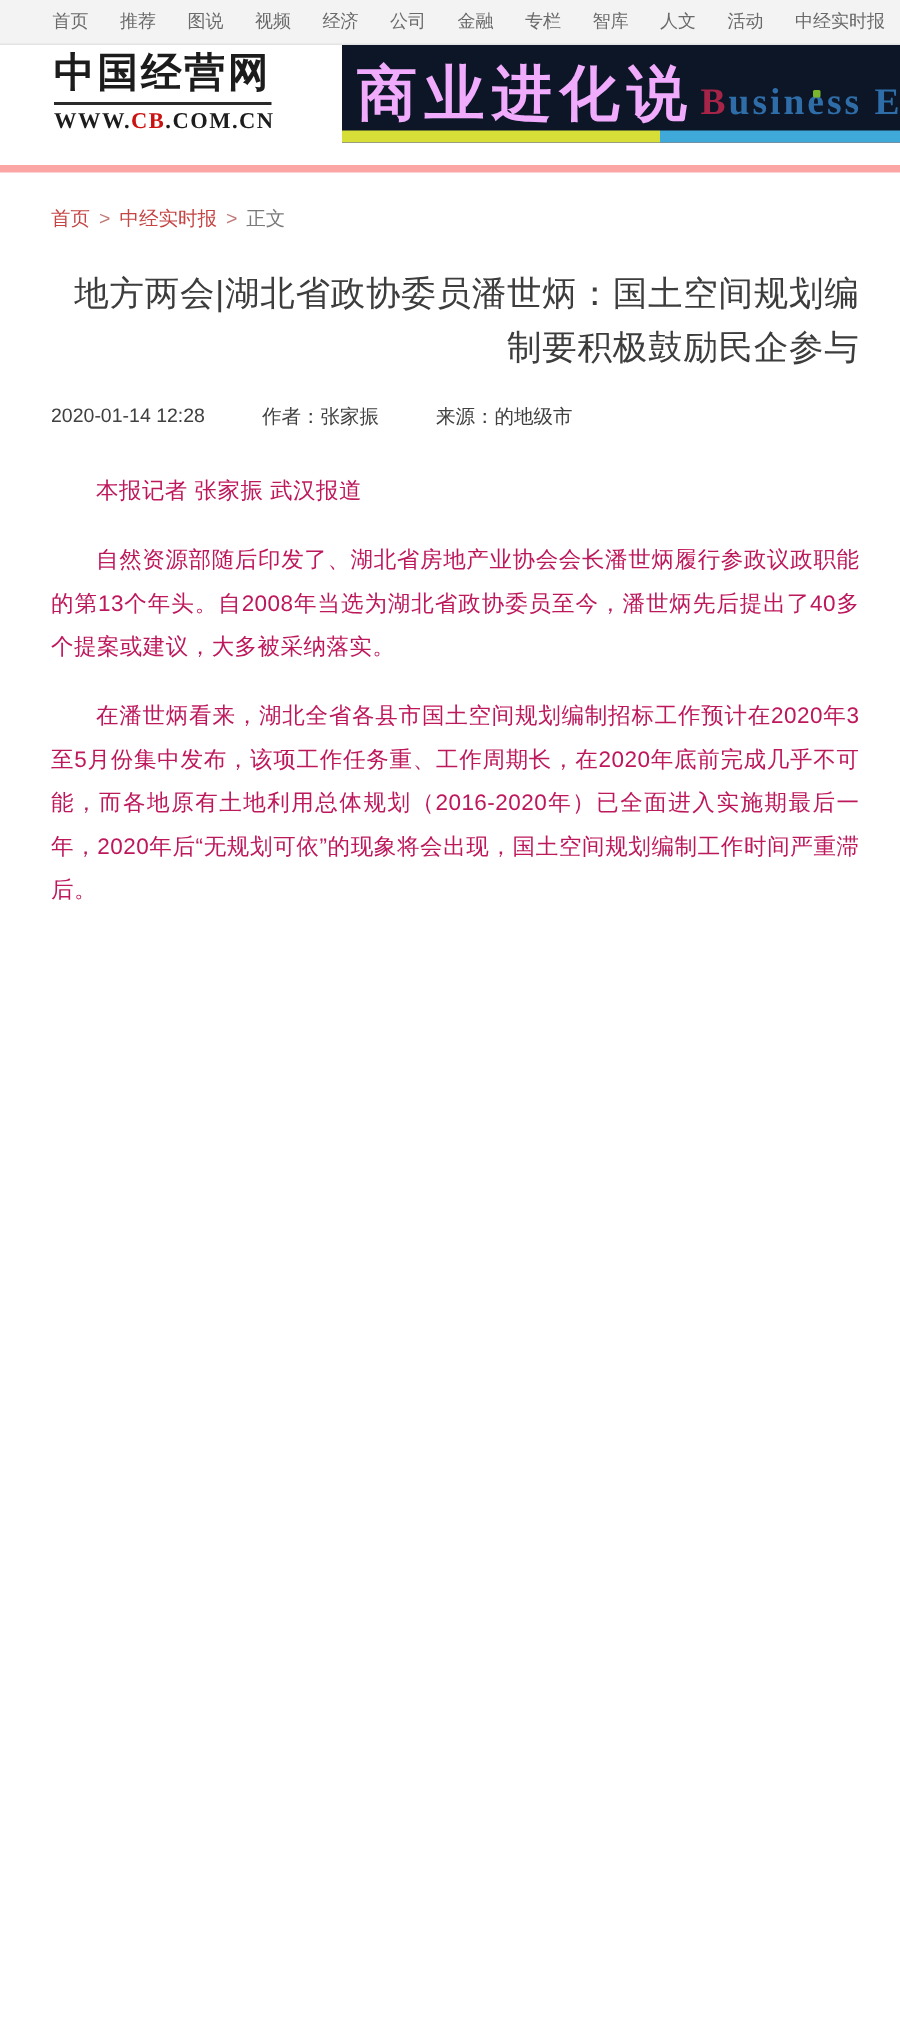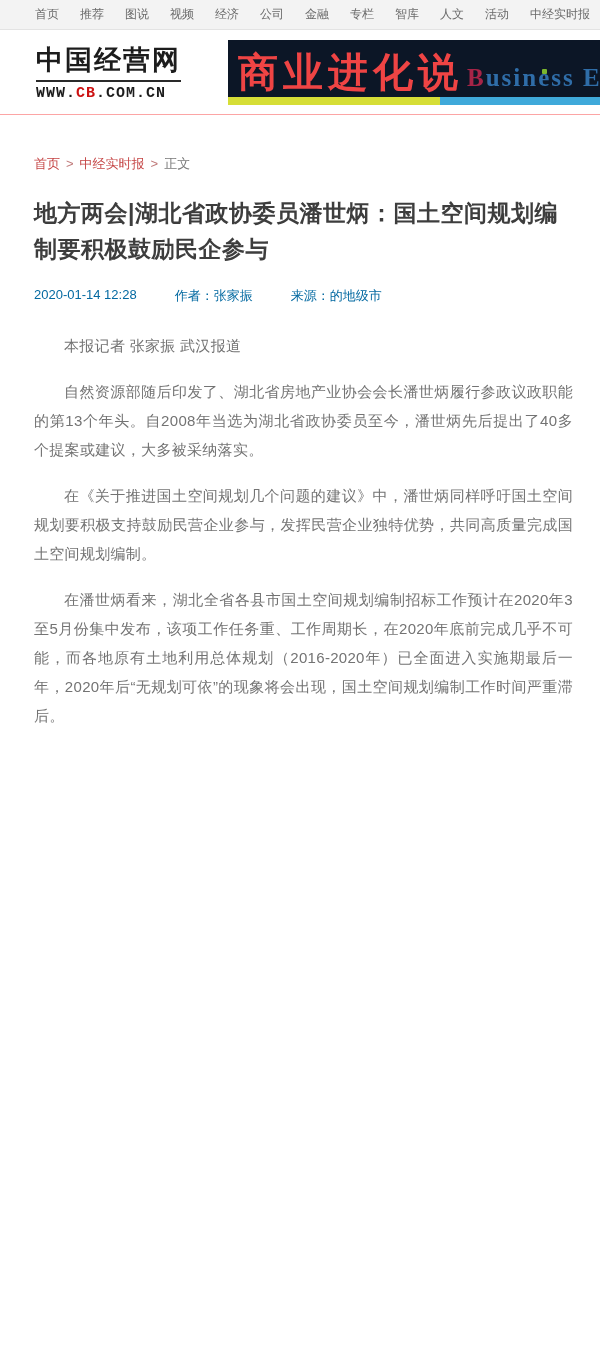--- a/index.html
+++ b/index.html
@@ -13,41 +13,41 @@
   .topnav {
     height:30px; background:#f3f3f3; border-bottom:1px solid #e3e3e3;
     display:flex; align-items:center; padding-left:35px;
     font-size:12px; color:#6a6a6a; overflow:hidden; white-space:nowrap;
   }
   .topnav a {
     color:#6a6a6a; text-decoration:none; margin-right:21px; cursor:pointer;
   }
   
   .header {
-    background:#fff; border-bottom:1px solid #fca5a5;
-    display:flex; align-items:center; height:85px; overflow:hidden;
+    background:#fff; border-bottom:5px solid #fca5a5;
+    display:flex; align-items:flex-start; height:85px; overflow:hidden;
   }
   .logo { width:228px; padding-left:36px; flex:none; }
   .logo-title {
     font-family:"Liberation Serif","DejaVu Serif",serif;
     font-weight:bold; font-size:27px; color:#1c1c1c; letter-spacing:2px;
     border-bottom:2px solid #2a2a2a; display:inline-block; padding-bottom:2px;
   }
   .logo-url {
-    font-family:Liberation Mono, monospace;
+    font-family:Liberation Serif, serif;
     font-weight:bold; font-size:15px; color:#1c1c1c; letter-spacing:1px; margin-top:3px;
   }
   .logo-url .cb { color:#cc1111; }
   
   .banner {
     flex:1; height:65px; background:#0c1626; position:relative;
     overflow:hidden; display:flex; align-items:center; white-space:nowrap;
   }
   .banner-cn {
-    font-weight:bold; font-size:40px; color:#ef4444; letter-spacing:5px;
+    font-weight:bold; font-size:40px; color:#f0abfc; letter-spacing:5px;
     padding-left:10px; line-height:1;
     font-family:"DejaVu Sans","Liberation Sans",sans-serif;
   }
   .banner-en {
     font-family:"Liberation Serif","DejaVu Serif",serif;
     font-size:25px; color:#2f6da8; font-weight:bold; letter-spacing:2px;
     margin-left:4px; position:relative; top:6px;
   }
   .banner-en .b-initial { color:#a62447; }
   .banner-en .e-dot { position:relative; }
@@ -56,38 +56,38 @@
     width:5px; height:5px; background:#7ab62e; border-radius:1px;
   }
   .stripe-yellow {
     position:absolute; bottom:0; left:0; width:57%; height:8px; background:#d6de37;
   }
   .stripe-blue {
     position:absolute; bottom:0; right:0; width:43%; height:8px; background:#3fa9da;
   }
   
   .content { padding:0 27px 40px 34px; }
-  .breadcrumb { margin-top:40px; font-size:13px; color:#b07070; }
+  .breadcrumb { margin-top:22px; font-size:13px; color:#b07070; }
   .breadcrumb a { color:#c54545; text-decoration:none; cursor:pointer; }
   .breadcrumb .sep { color:#c07a7a; margin:0 6px; font-style:normal; }
   .breadcrumb .crumb-group:last-child a { color:#7a7a7a; cursor:default; }
   .breadcrumb .crumb-group:last-child .sep { display:none; }
 
   .article-title {
-    margin-top:22px; font-size:23px; font-weight:bold; color:#3d3d3d;
-    line-height:36px; letter-spacing:0.5px;
+    margin-top:22px; font-size:23px; font-weight:normal; color:#3d3d3d;
+    line-height:36px; letter-spacing:0.5px;text-align:right;
   }
   .article-meta {
-    margin-top:20px; font-size:13px; color:#0369a1; display:flex;
+    margin-top:20px; font-size:13px; color:#404040; display:flex;
   }
   .article-meta span { margin-right:38px; }
 
   .article-body { margin-top:26px; }
   .article-body p {
-    font-size:15px; line-height:29px; color:#737373;
+    font-size:15px; line-height:29px; color:#be185d;
     text-indent:2em; text-align:justify; margin-bottom:17px;
     letter-spacing:0.3px;
   }
 </style>
 </head>
 <body>
 
 <nav class="topnav">
 
 <a>首页</a>
@@ -128,17 +128,16 @@
   <div class="article-meta">
     <span>2020-01-14 12:28</span>
     <span>作者：张家振</span>
     <span>来源：的地级市</span>
   </div>
 
   <div class="article-body">
 
   <p>本报记者 张家振 武汉报道</p>
       <p>自然资源部随后印发了、湖北省房地产业协会会长潘世炳履行参政议政职能的第13个年头。自2008年当选为湖北省政协委员至今，潘世炳先后提出了40多个提案或建议，大多被采纳落实。</p>
-      <p>在《关于推进国土空间规划几个问题的建议》中，潘世炳同样呼吁国土空间规划要积极支持鼓励民营企业参与，发挥民营企业独特优势，共同高质量完成国土空间规划编制。</p>
       <p>在潘世炳看来，湖北全省各县市国土空间规划编制招标工作预计在2020年3至5月份集中发布，该项工作任务重、工作周期长，在2020年底前完成几乎不可能，而各地原有土地利用总体规划（2016-2020年）已全面进入实施期最后一年，2020年后“无规划可依”的现象将会出现，国土空间规划编制工作时间严重滞后。</p>
     </div>
 
 </main>
 
 </body></html>

